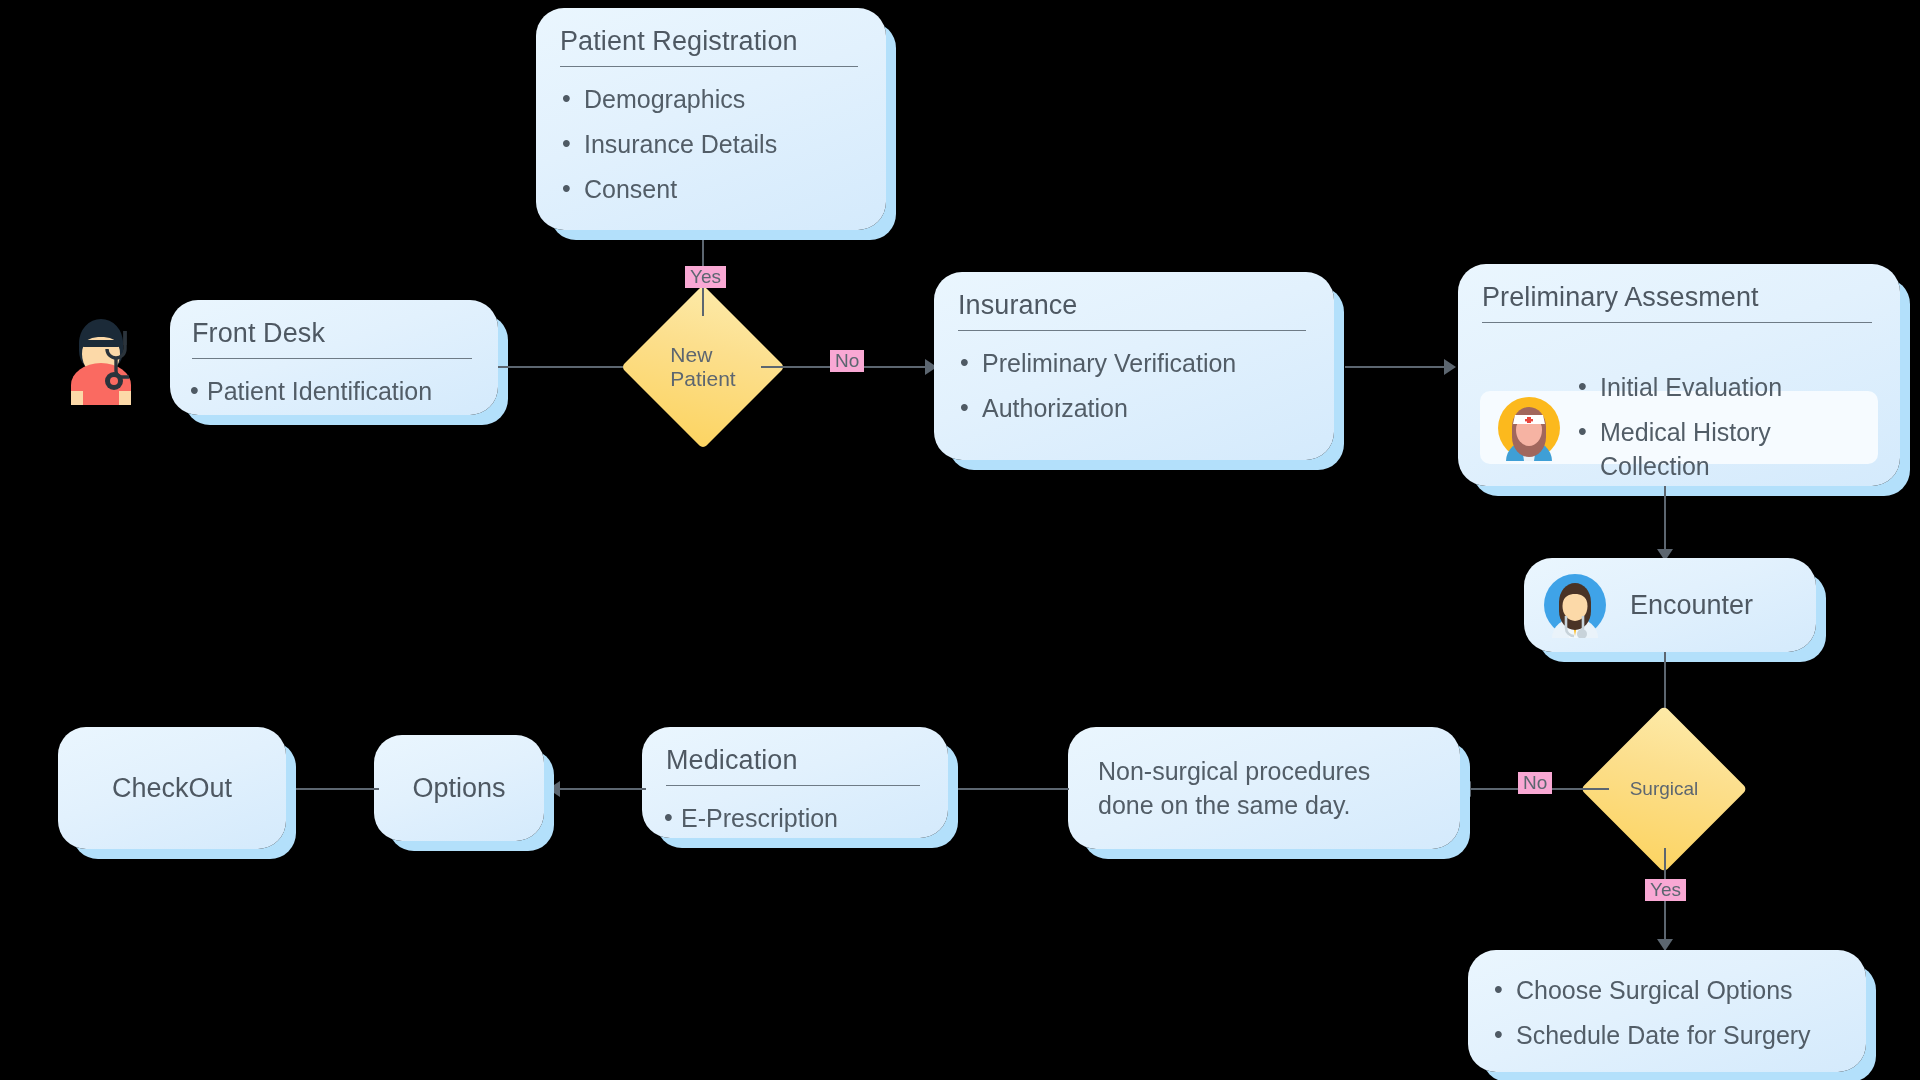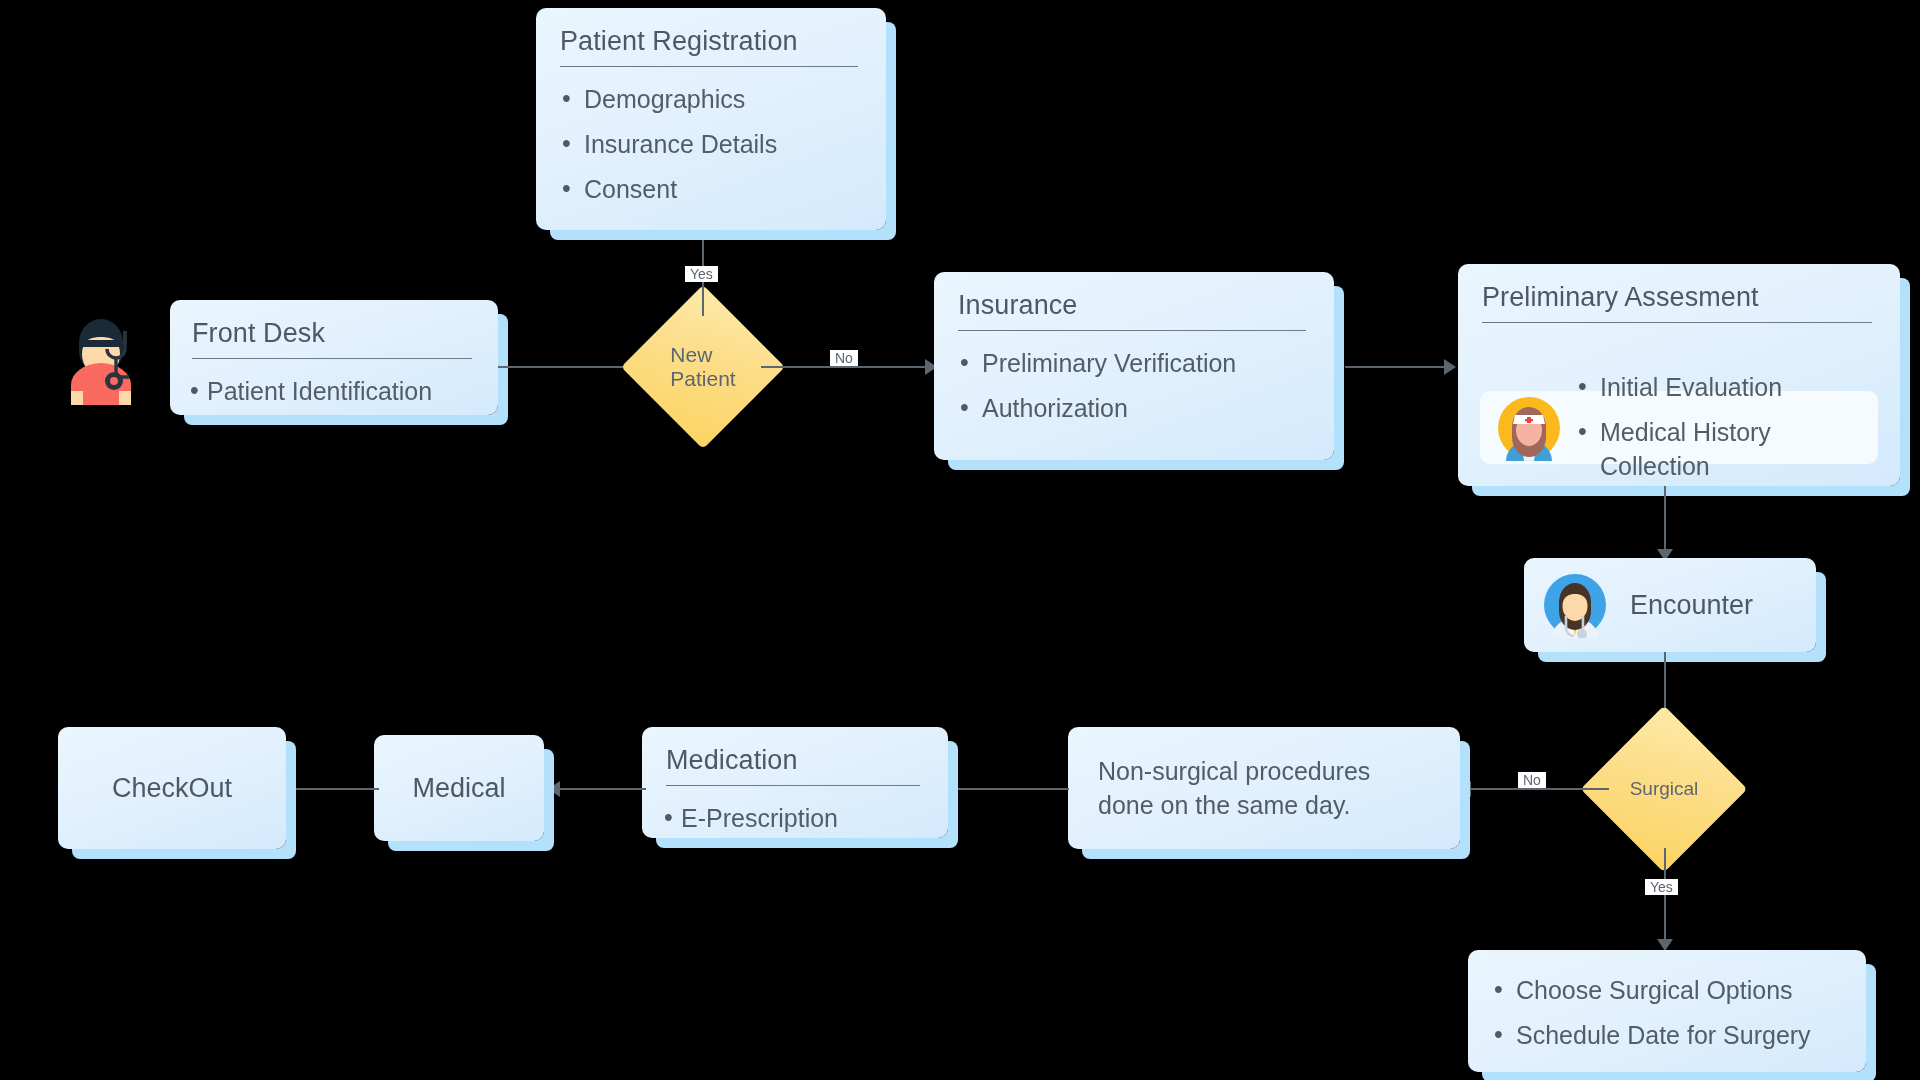--- a/index.html
+++ b/index.html
@@ -13,21 +13,21 @@
     position: relative;
     width: 1920px;
     height: 1080px;
     background: #000000;
   }
 
   
   .node {
     position: absolute;
     box-sizing: border-box;
-    border-radius: 10px;
+    border-radius: 28px;
     background: linear-gradient(160deg, #eaf6fe 0%, #e2f1fd 45%, #d4eafc 100%);
     box-shadow: 12px 12px 0 -2px #b3e0fb;
     color: #4a5560;
   }
   .node .title {
     font-size: 27px;
     color: #4e5862;
     letter-spacing: .1px;
     padding: 0 0 9px 0;
     border-bottom: 1.6px solid #6e7b86;
@@ -118,23 +118,23 @@
     border-right: 8px solid transparent;
     border-top: 12px solid #5c6670;
   }
   .arrow.up {
     border-left: 8px solid transparent;
     border-right: 8px solid transparent;
     border-bottom: 12px solid #5c6670;
   }
   .edge-label {
     position: absolute;
-    font-size: 14px;
+    font-size: 19px;
     color: #5c6670;
-    background: #ffffff;
+    background: #f9a8d4;
     padding: 0 5px;
     white-space: nowrap;
   }
 
   
   .avatar { position: absolute; }
 </style>
 </head>
 <body>
 
@@ -282,21 +282,21 @@
     <div class="title">Medication</div>
     <ul class="tight">
       <li>E-Prescription</li>
     </ul>
   </div>
 
   <div class="edge h" style="left:558px; top:788px; width:88px;"></div>
   <div class="arrow left" style="left:548px; top:781px;"></div>
 
   <div class="node" style="left:374px; top:735px; width:170px; height:106px; display:flex; align-items:center; justify-content:center;">
-    <div class="plain-label">Medical</div>
+    <div class="plain-label">Options</div>
   </div>
 
   <div class="edge h" style="left:293px; top:788px; width:86px;"></div>
   <div class="arrow left" style="left:283px; top:781px;"></div>
 
   <div class="node" style="left:58px; top:727px; width:228px; height:122px; display:flex; align-items:center; justify-content:center;">
     <div class="plain-label">CheckOut</div>
   </div>
 
 </div>

